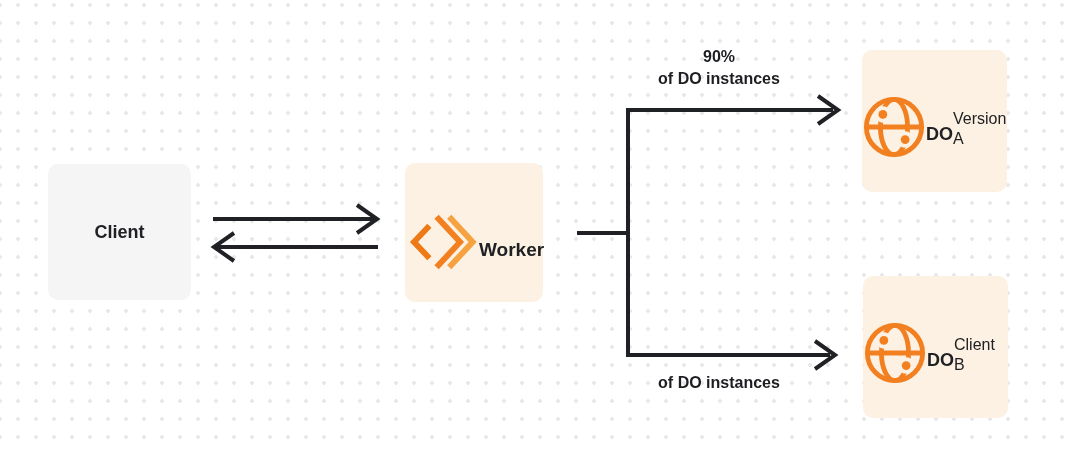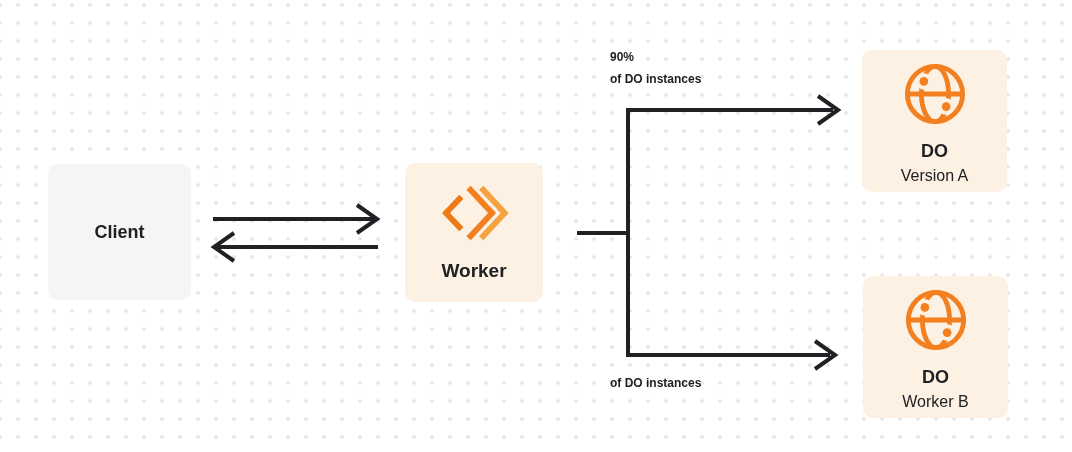--- a/index.html
+++ b/index.html
@@ -10,21 +10,21 @@
     background-color:#ffffff;
     background-image:radial-gradient(circle, #e8e8eb 1.6px, transparent 1.7px);
     background-size:18px 18px;
     background-position:9px 14px;
     overflow:hidden;
   }
   svg.edges{position:absolute;left:0;top:0;z-index:1;}
   .node{
     position:absolute;z-index:2;
     border-radius:10px;
-    display:flex;flex-direction:column;
+    display:flex;
     align-items:center;justify-content:center;
     color:#202124;
   }
   .node-client{
     left:48px;top:164px;width:143px;height:136px;
     background:#f5f5f6;
   }
   .node-client .node-label{font-size:18px;font-weight:bold;}
   .node-worker{
     left:405px;top:163px;width:138px;height:139px;
@@ -38,22 +38,22 @@
     background:#fcf1e2;
     justify-content:flex-start;
     padding-top:12px;box-sizing:border-box;
   }
   .node-do-a{left:862px;top:50px;}
   .node-do-b{left:863px;top:276px;}
   .node-do .node-title{font-size:18px;font-weight:bold;margin-top:14px;line-height:22px;}
   .node-do .node-subtitle{font-size:16px;font-weight:normal;line-height:20px;margin-top:4px;}
   .edge-label{
     position:absolute;z-index:2;
-    width:218px;
-    color:#1d1e21;font-weight:bold;font-size:12px;line-height:22px;
+    width:218px;text-align:center;
+    color:#1d1e21;font-weight:bold;font-size:16px;line-height:22px;
   }
   .edge-label-a{left:610px;top:46px;}
   .edge-label-b{left:610px;top:372px;}
   .icon-wrap{display:flex;align-items:center;justify-content:center;}
 </style>
 </head>
 <body>
 
 <div class="canvas">
 
@@ -126,21 +126,21 @@
           <line x1="5.5" y1="33" x2="60.5" y2="33"></line>
           <ellipse cx="33" cy="33" rx="14" ry="28.5"></ellipse>
         </g>
         <circle cx="21.5" cy="20" r="8.5" fill="#FCF1E2"></circle>
         <circle cx="21.5" cy="20" r="4.5" fill="#F38020"></circle>
         <circle cx="44.5" cy="46" r="8.5" fill="#FCF1E2"></circle>
         <circle cx="44.5" cy="46" r="4.5" fill="#F38020"></circle>
       </svg>
     </span>
     <span class="node-title">DO</span>
-    <span class="node-subtitle">Worker B</span>
+    <span class="node-subtitle">Client B</span>
   </div>
 
   <div class="edge-label edge-label-a">
     <div>90%</div>
     <div>of DO instances</div>
   </div>
   <div class="edge-label edge-label-b">
     <div>of DO instances</div>
   </div>
 

